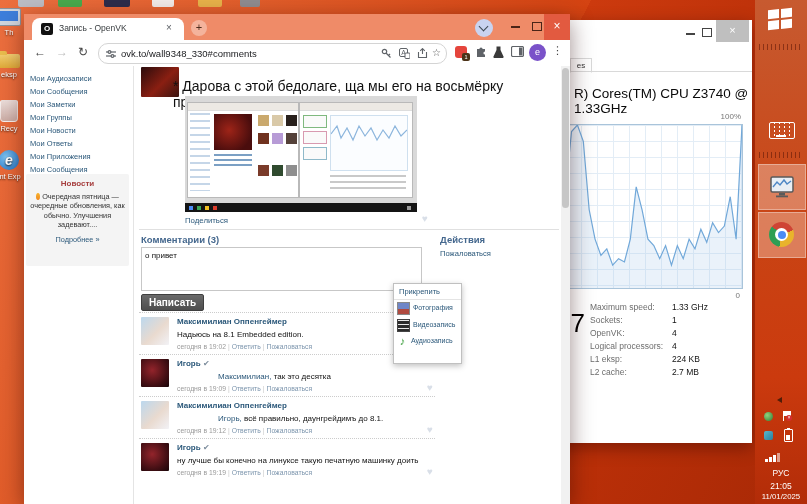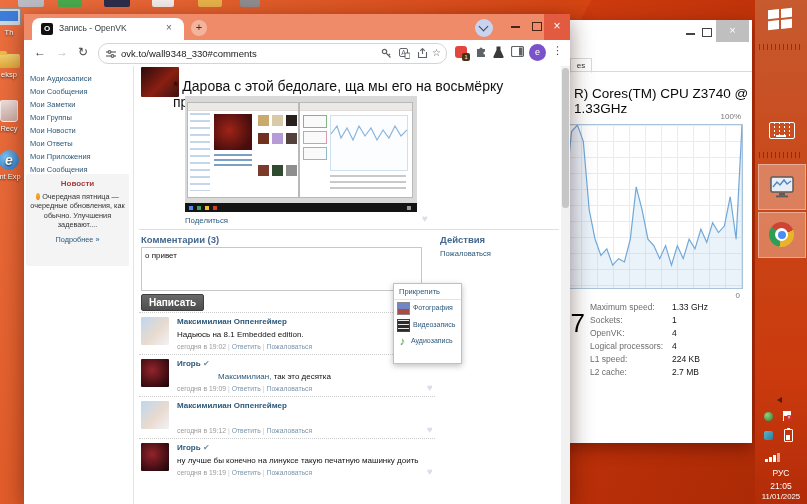--- a/index.html
+++ b/index.html
@@ -224,21 +224,21 @@
         </div>
       <div class="tmrow">
           <span class="lb">OpenVK:</span>
           <span class="vl">4</span>
         </div>
       <div class="tmrow">
           <span class="lb">Logical processors:</span>
           <span class="vl">4</span>
         </div>
       <div class="tmrow">
-          <span class="lb">L1 speed:</span>
+          <span class="lb">L1 eksp:</span>
           <span class="vl">224 KB</span>
         </div>
       <div class="tmrow">
           <span class="lb">L2 cache:</span>
           <span class="vl">2.7 MB</span>
         </div>
     </div>
   </div>
 
   <div class="abs" id="browser">
@@ -400,20 +400,21 @@
       <div class="comment" id="cm1">
         <div class="cava ava-igor"></div>
         <span class="cname"><span>Игорь</span> <span class="vcheck">✔</span></span>
         <div class="ctext"><span class="cmention">Максимилиан,</span> <span>так это десятка</span></div>
         <div class="cmeta"><span>сегодня в 19:09</span><span class="sp">|</span><span class="lnk">Ответить</span><span class="sp">|</span><span class="lnk">Пожаловаться</span></div>
         <span class="cheart heart">♥</span>
       </div>
       <div class="comment" id="cm2">
         <div class="cava ava-max"></div>
         <span class="cname">Максимилиан Оппенгеймер</span>
+        <div class="ctext"><span class="cmention">Игорь,</span> <span>всё правильно, даунгрейдимъ до 8.1.</span></div>
         <div class="cmeta"><span>сегодня в 19:12</span><span class="sp">|</span><span class="lnk">Ответить</span><span class="sp">|</span><span class="lnk">Пожаловаться</span></div>
         <span class="cheart heart">♥</span>
       </div>
       <div class="comment" id="cm3">
         <div class="cava ava-igor"></div>
         <span class="cname"><span>Игорь</span> <span class="vcheck">✔</span></span>
         <div class="ctext"><span>ну лучше бы конечно на линуксе такую печатную машинку доить</span></div>
         <div class="cmeta"><span>сегодня в 19:19</span><span class="sp">|</span><span class="lnk">Ответить</span><span class="sp">|</span><span class="lnk">Пожаловаться</span></div>
         <span class="cheart heart">♥</span>
       </div>

